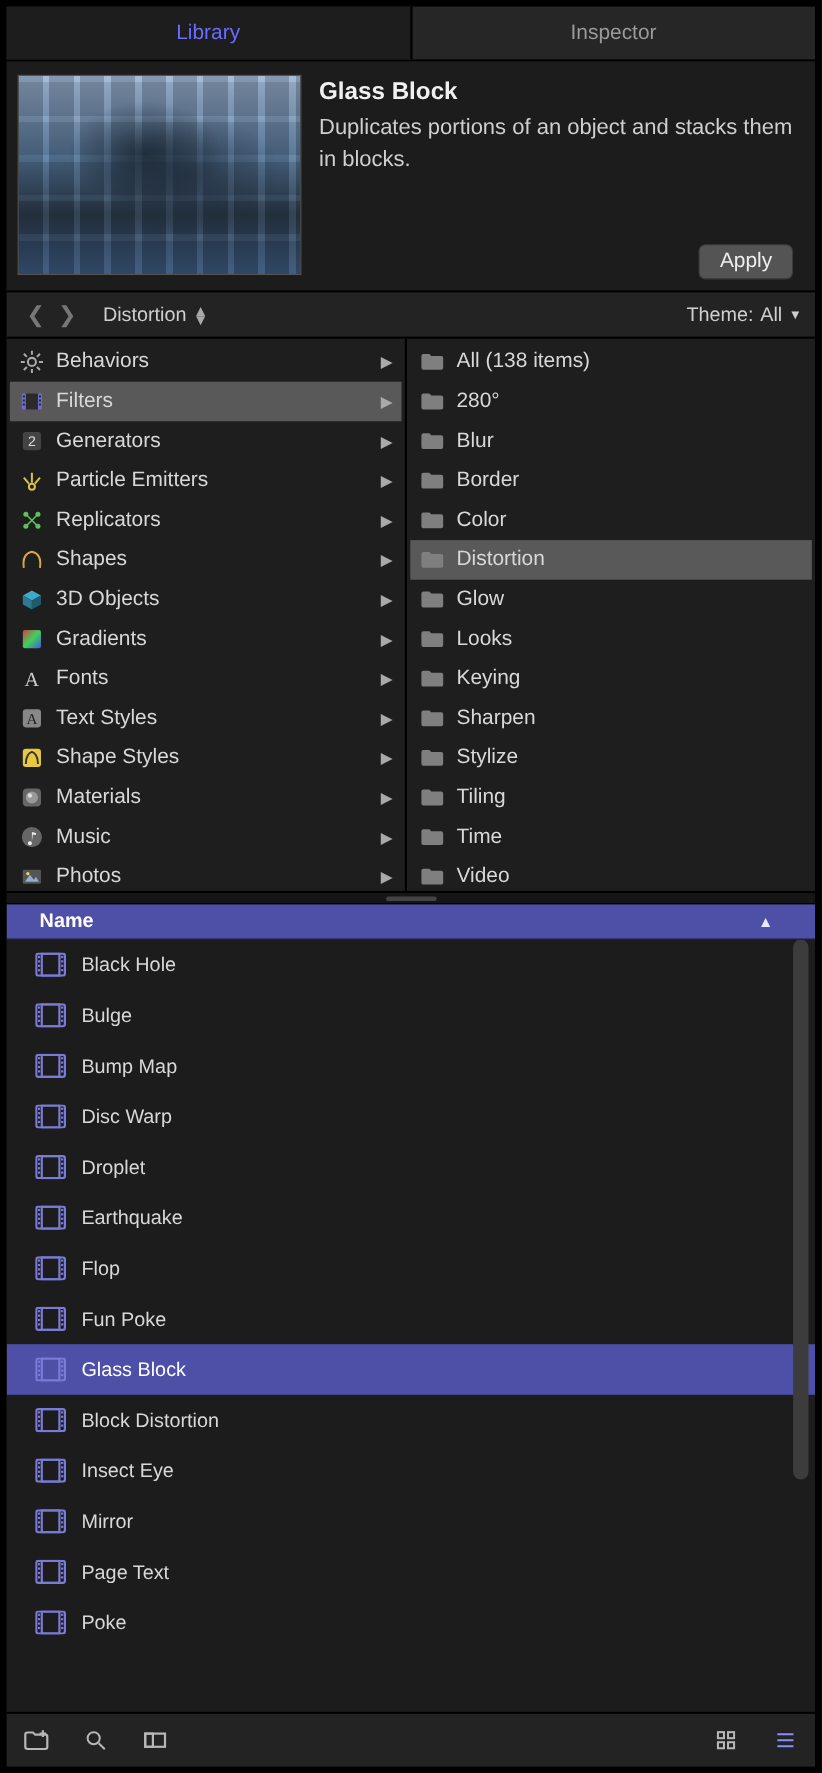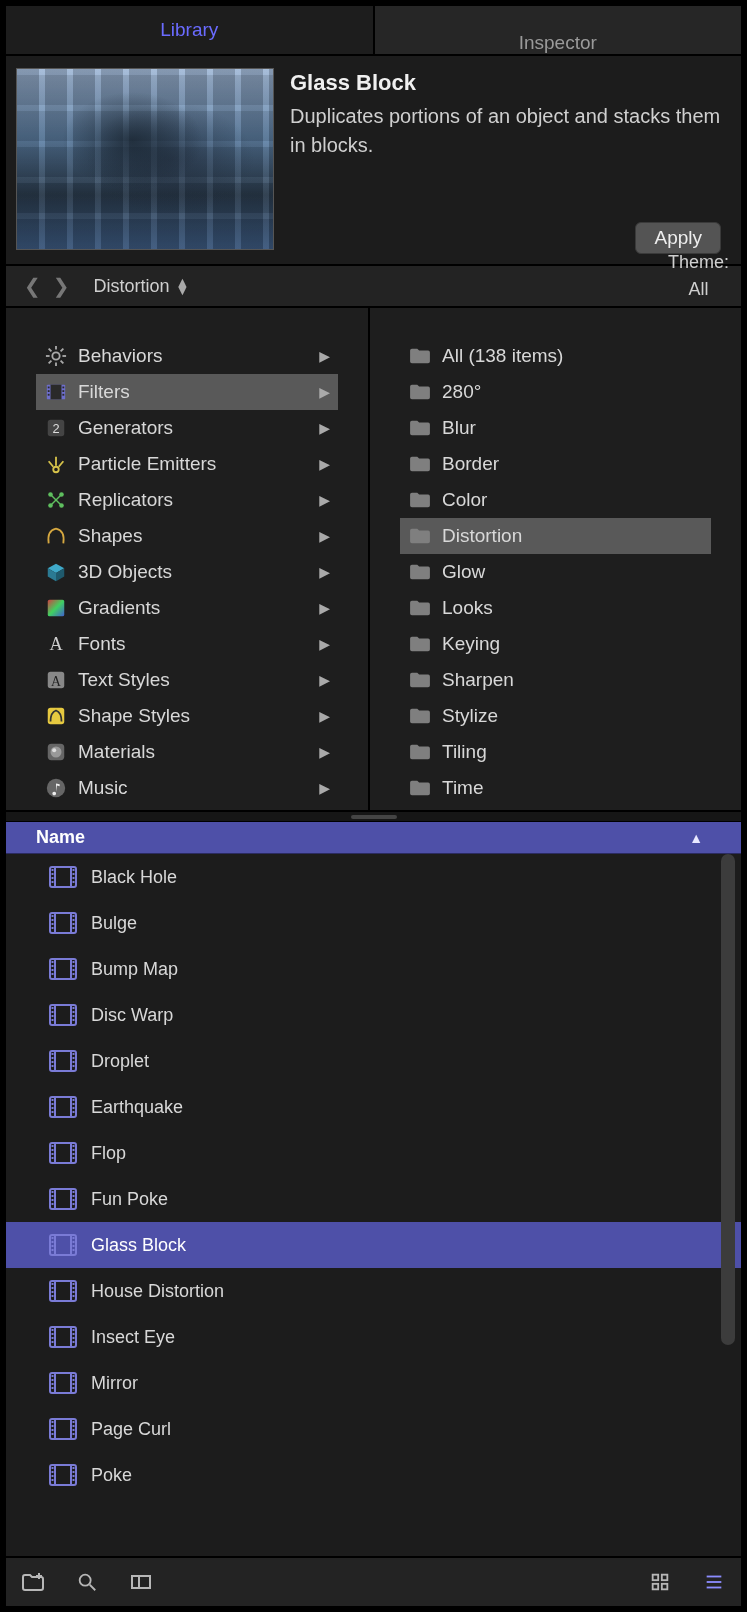--- a/index.html
+++ b/index.html
@@ -16,21 +16,21 @@
     --text-bright:#f0f0f0;
     --border:#000;
   }
   html,body{margin:0;padding:0;background:var(--bg0);color:var(--text);font-family:-apple-system,Helvetica,Arial,sans-serif;font-size:18px;width:747px;}
   *{box-sizing:border-box;}
   .root{width:747px;height:1612px;display:flex;flex-direction:column;background:var(--bg1);border:6px solid #000;border-radius:0;overflow:hidden;}
 
   
   .tabs{display:flex;height:50px;border-bottom:2px solid #000;background:#262626;}
   .tab{flex:1;display:flex;align-items:center;justify-content:center;font-size:19px;border-right:2px solid #000;cursor:default;}
-  .tab:last-child{border-right:none;align-items:flex-end;}
+  .tab:last-child{border-right:none;}
   .tab.active{background:#1d1d1d;color:#6a6bff;font-weight:500;}
   .tab.inactive{color:var(--text-dim);}
 
   
   .preview{display:flex;padding:12px 10px 10px 10px;border-bottom:2px solid #000;background:#1c1c1c;min-height:210px;}
   .thumb{width:258px;height:182px;background:linear-gradient(180deg,#9fb7d6 0%, #5c7fa4 40%, #2d3f52 70%, #40608a 100%);border:1px solid #555;position:relative;overflow:hidden;}
   .thumb::before{content:"";position:absolute;inset:0;background:
     repeating-linear-gradient(90deg, rgba(0,0,0,0.18) 0 22px, rgba(255,255,255,0.05) 22px 28px),
     repeating-linear-gradient(0deg, rgba(0,0,0,0.10) 0 30px, rgba(255,255,255,0.04) 30px 36px);}
   .thumb::after{content:"";position:absolute;inset:0;background:
@@ -41,48 +41,48 @@
   .preview-desc{font-size:20px;line-height:1.45;color:#cfcfcf;}
   .apply-row{margin-top:auto;display:flex;justify-content:flex-end;}
   .apply-btn{background:#545454;color:#eee;border:1px solid #3a3a3a;border-radius:6px;padding:4px 18px;font-size:19px;cursor:pointer;}
 
   
   .pathbar{height:42px;display:flex;align-items:center;padding:0 12px;border-bottom:2px solid #000;background:#232323;color:#cfcfcf;}
   .nav-arrow{color:#777;padding:0 6px;font-size:20px;cursor:default;}
   .crumb{display:flex;align-items:center;gap:6px;margin-left:18px;}
   .updown{color:#aaa;font-size:14px;line-height:8px;display:inline-flex;flex-direction:column;}
   .spacer{flex:1;}
-  .theme{display:flex;align-items:center;gap:6px;color:#cfcfcf;flex-direction:column;}
+  .theme{display:flex;align-items:center;gap:6px;color:#cfcfcf;}
   .chev-down{font-size:12px;color:#cfcfcf;}
 
   
   .columns{display:flex;height:504px;background:#1e1e1e;border-bottom:2px solid #000;}
   .col{flex:1;overflow:hidden;}
   .col.left{border-right:2px solid #000;flex:0 0 364px;}
-  .col ul{list-style:none;margin:14px;padding:16px;}
+  .col ul{list-style:none;margin:0;padding:3px;}
   .col li{display:flex;align-items:center;height:36px;padding:0 8px 0 6px;color:var(--text);}
   .col li.selected{background:var(--row-sel);}
   .col li .icon{width:28px;height:28px;margin-right:8px;display:flex;align-items:center;justify-content:center;}
   .col li .lbl{flex:1;font-size:19px;white-space:nowrap;overflow:hidden;text-overflow:ellipsis;}
   .col li .arrow{color:#aaa;font-size:14px;}
   .col.right li .icon{width:28px;}
   .folder-icon svg{width:22px;height:18px;}
 
   
   .divider{height:10px;background:#161616;position:relative;border-bottom:1px solid #000;}
   .divider::after{content:"";position:absolute;left:50%;top:3px;width:46px;height:4px;background:#444;border-radius:3px;transform:translateX(-50%);}
 
   
   .name-header{height:32px;background:var(--accent2);color:#fff;display:flex;align-items:center;padding:0 16px 0 30px;font-weight:600;border-bottom:1px solid #2b2b60;}
   .name-header .sort-arrow{margin-left:auto;margin-right:22px;font-size:14px;color:#e8e8ff;}
 
   
   .filter-list{flex:1;overflow-y:auto;background:#1c1c1c;position:relative;}
   .filter-list ul{list-style:none;margin:0;padding:0;}
-  .filter-list li{height:46px;display:flex;align-items:center;padding-left:43px;color:var(--text);}
+  .filter-list li{height:46px;display:flex;align-items:center;padding-left:26px;color:var(--text);}
   .filter-list li.selected{background:var(--accent2);color:#fff;}
   .film-icon{width:28px;height:22px;margin-right:14px;display:inline-flex;}
   .film-icon svg{width:28px;height:22px;}
   .filter-list .scrollbar-track{position:absolute;top:0;right:0;width:24px;height:100%;}
   .filter-list .scrollbar-thumb{position:absolute;right:6px;top:0;width:14px;height:70%;background:#3c3c3c;border-radius:8px;}
 
   
   .toolbar{height:50px;background:#232323;border-top:2px solid #000;display:flex;align-items:center;padding:0 14px;gap:28px;}
   .toolbar .tb-icon{width:26px;height:26px;display:flex;align-items:center;justify-content:center;color:#b7b7b7;}
   .toolbar .tb-spacer{flex:1;}
@@ -602,21 +602,21 @@
             </svg>
           </span>
           <span>Glass Block</span>
         </li>
         <li>
           <span class="film-icon">
             <svg>
               <use href="#sym-film"></use>
             </svg>
           </span>
-          <span>House Distortion</span>
+          <span>Block Distortion</span>
         </li>
         <li>
           <span class="film-icon">
             <svg>
               <use href="#sym-film"></use>
             </svg>
           </span>
           <span>Insect Eye</span>
         </li>
         <li>
@@ -626,21 +626,21 @@
             </svg>
           </span>
           <span>Mirror</span>
         </li>
         <li>
           <span class="film-icon">
             <svg>
               <use href="#sym-film"></use>
             </svg>
           </span>
-          <span>Page Curl</span>
+          <span>Page Text</span>
         </li>
         <li>
           <span class="film-icon">
             <svg>
               <use href="#sym-film"></use>
             </svg>
           </span>
           <span>Poke</span>
         </li>
       </ul>

